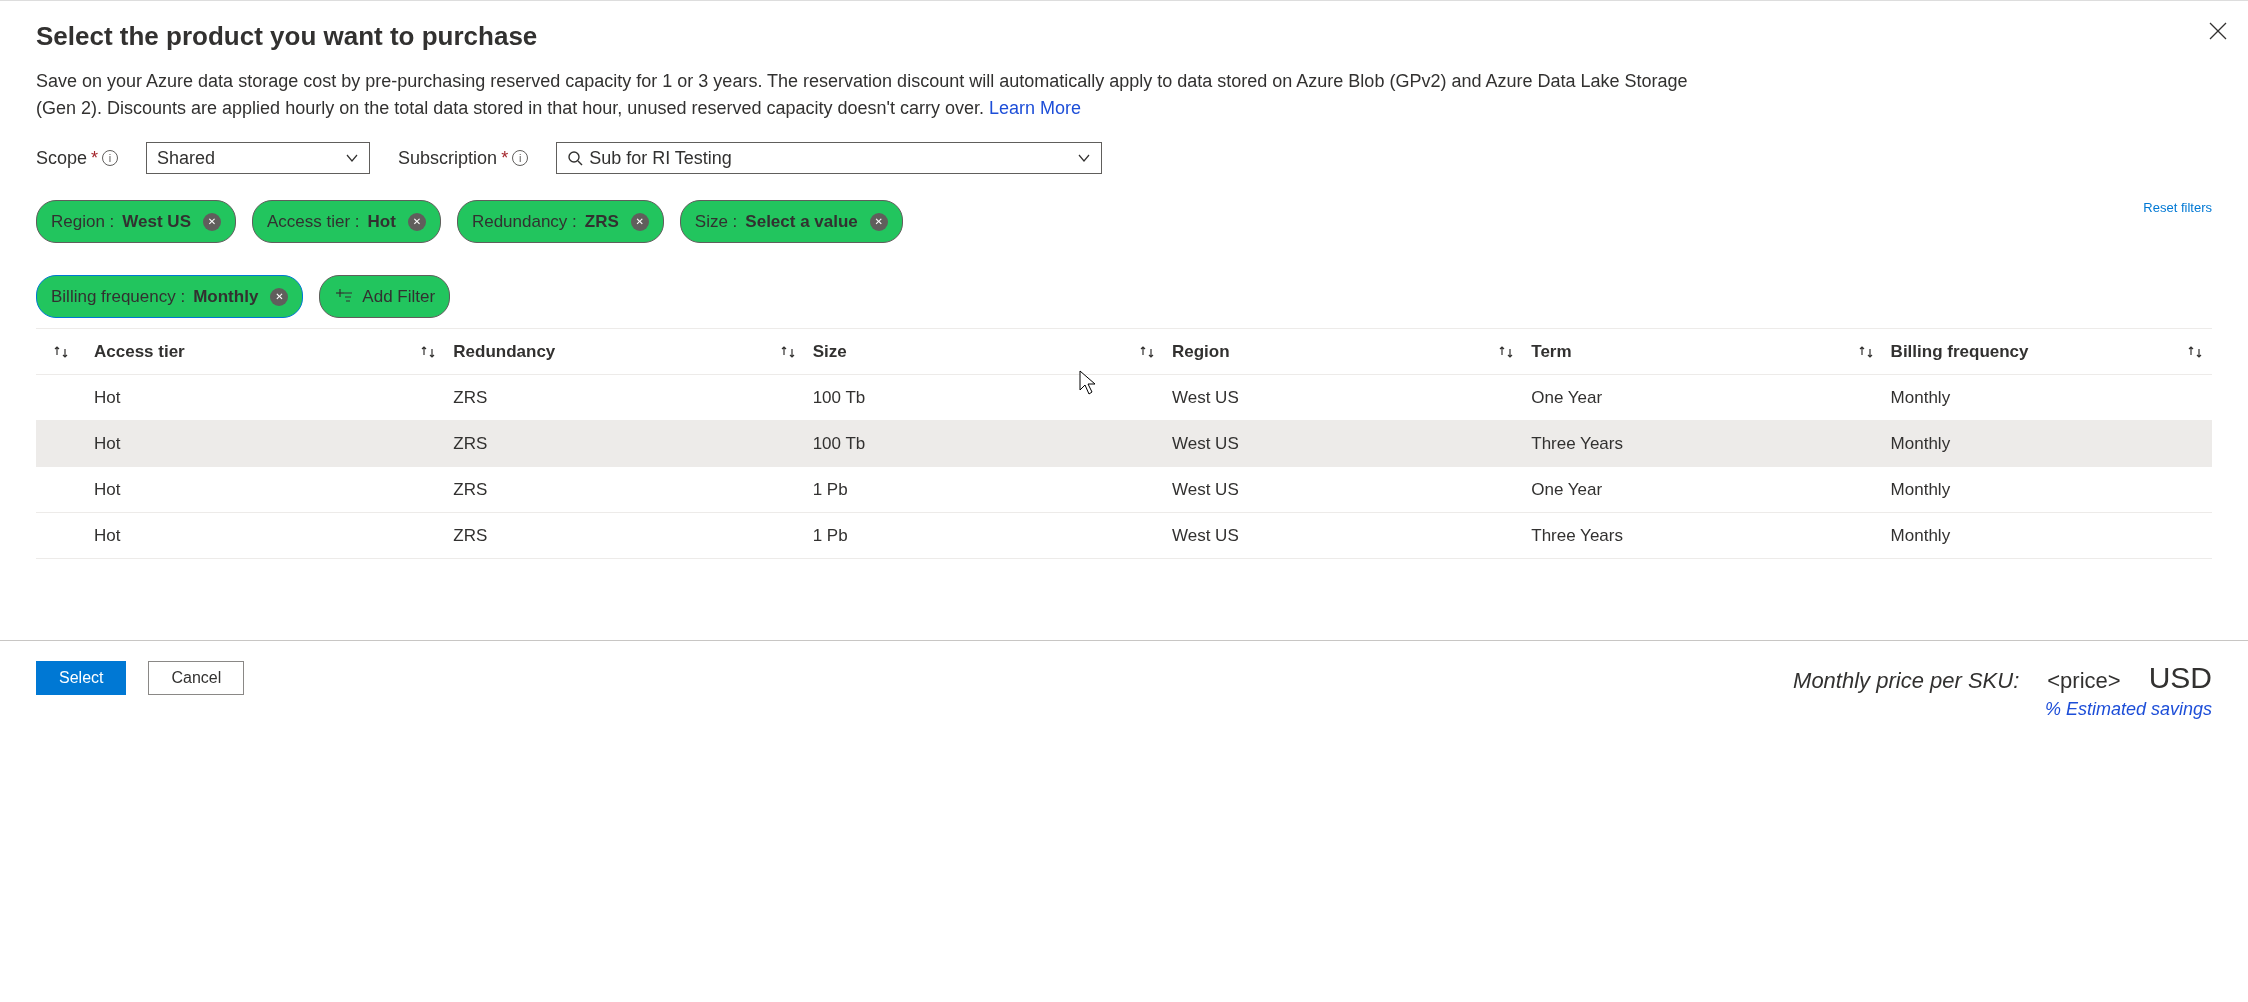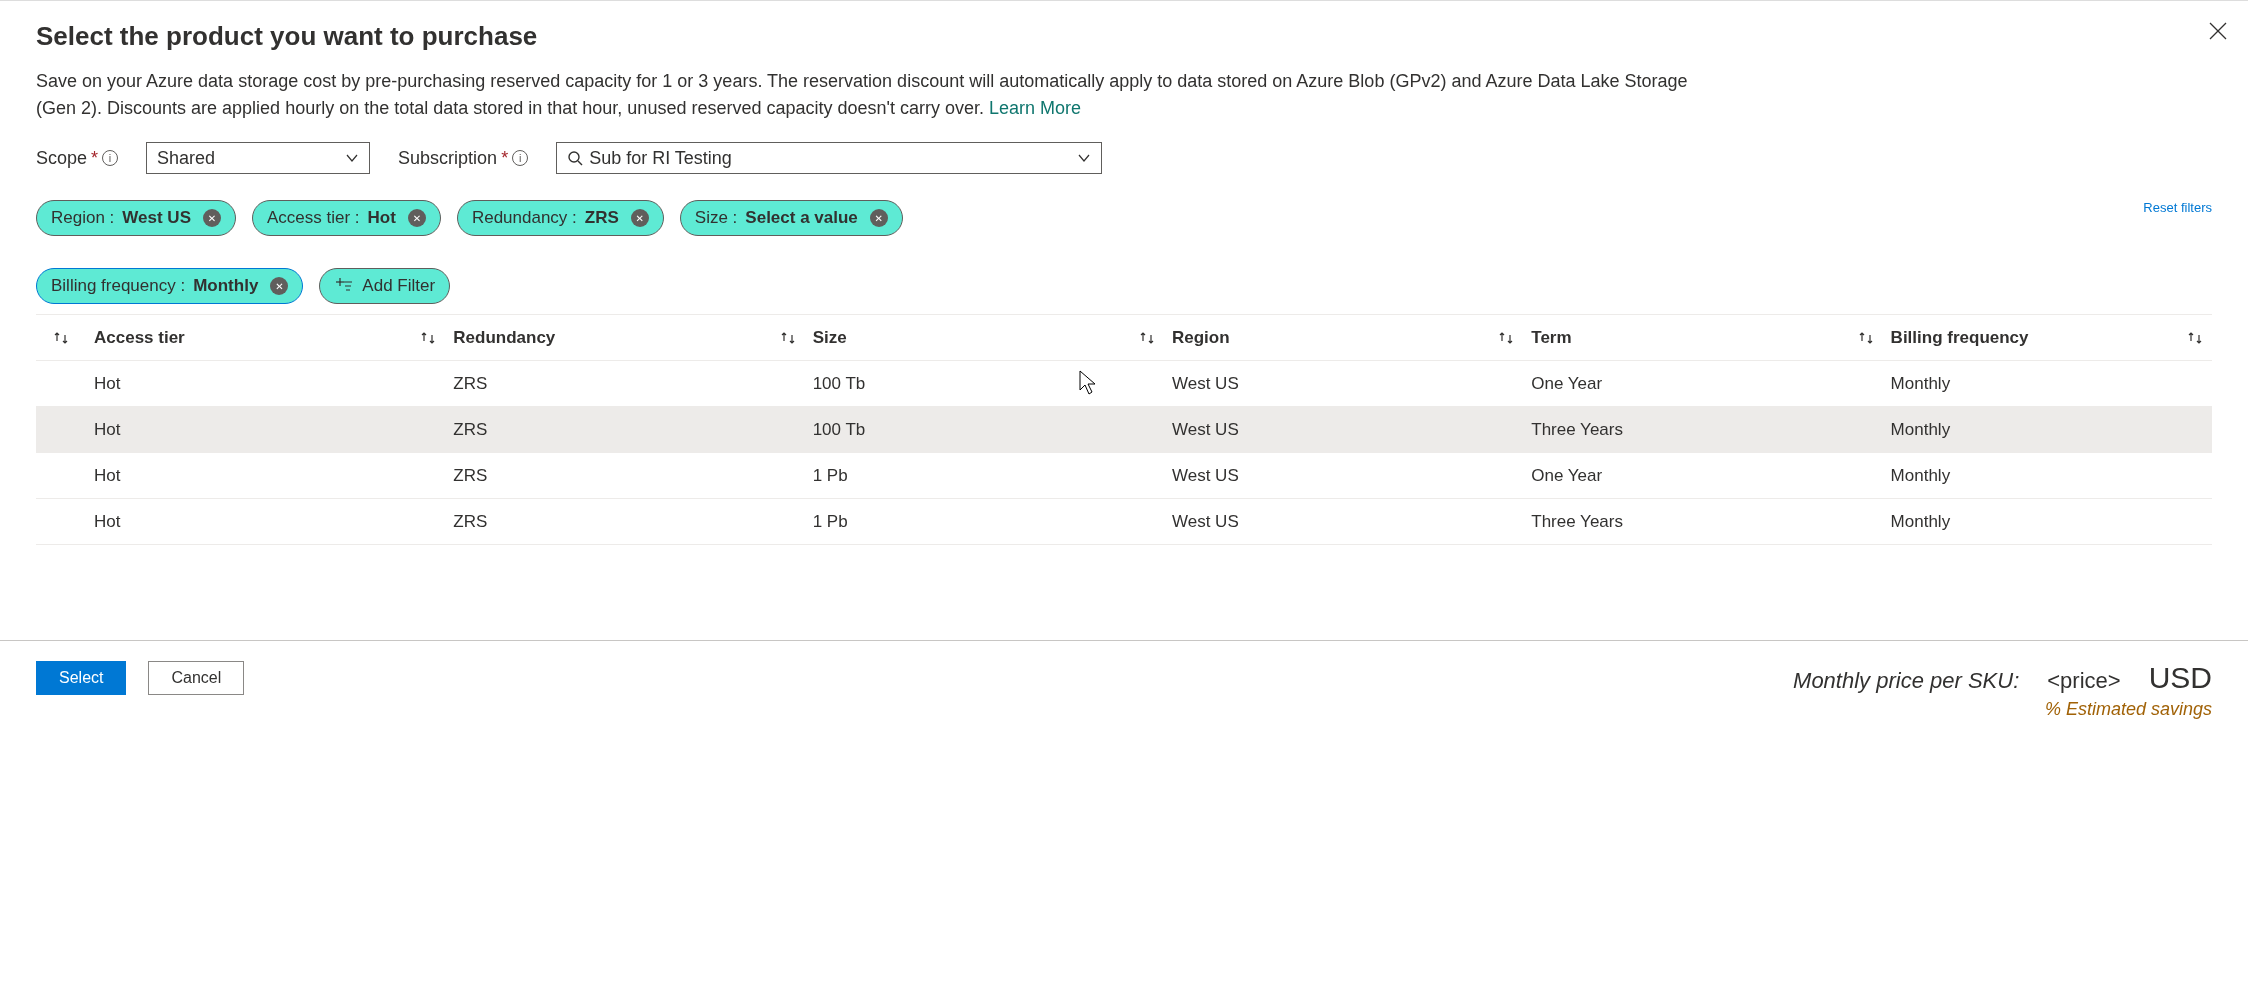--- a/index.html
+++ b/index.html
@@ -29,21 +29,21 @@
     font-size: 26px;
     font-weight: 600;
     margin-bottom: 16px;
   }
   .desc {
     font-size: 18px;
     line-height: 1.5;
     max-width: 1660px;
     margin-bottom: 20px;
   }
-  .desc a { color: #0f766e; text-decoration: none; }
+  .desc a { color: #1d4ed8; text-decoration: none; }
   .controls-row {
     display: flex;
     align-items: center;
     gap: 28px;
     margin-bottom: 26px;
     flex-wrap: wrap;
   }
   .field-label {
     font-size: 18px;
     display: inline-flex;
@@ -105,24 +105,24 @@
     flex-wrap: wrap;
     gap: 16px;
     align-items: center;
   }
   .pill {
     display: inline-flex;
     align-items: center;
     gap: 8px;
     border: 1px solid #605e5c;
     border-radius: 20px;
-    height: 36px;
+    height: 43px;
     padding: 0 14px;
     font-size: 17px;
-    background: #5eead4;
+    background: #22c55e;
     cursor: pointer;
   }
   .pill.active { border-color: #0078d4; color: #323130; text-align: center; }
   .pill .lbl { font-weight: 400; }
   .pill .val { font-weight: 600; }
   .pill .x {
     width: 18px; height: 18px;
     background: #605e5c;
     border-radius: 50%;
     color: #fff;
@@ -205,21 +205,21 @@
   .price-line {
     display: flex;
     align-items: baseline;
     gap: 28px;
     justify-content: flex-end;
     font-size: 22px;
   }
   .price-line .currency { font-size: 30px; }
   .price-line .price-label { font-size: 22px; font-style: italic; }
   .savings {
-    color: #a16207;
+    color: #1d4ed8;
     font-style: italic;
     font-size: 18px;
     margin-top: 4px;
   }
   .cursor-img {
     position: absolute;
     pointer-events: none;
     width: 18px; height: 26px;
   }
   .cursor-img svg { width: 100%; height: 100%; }

